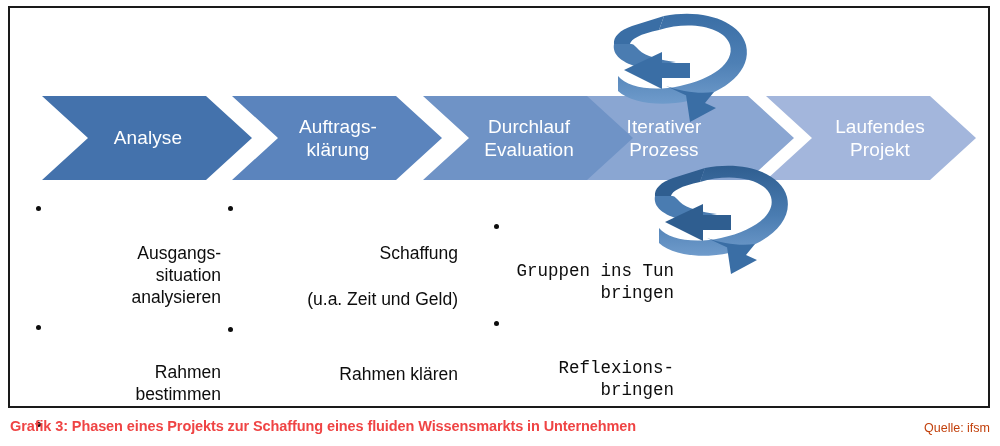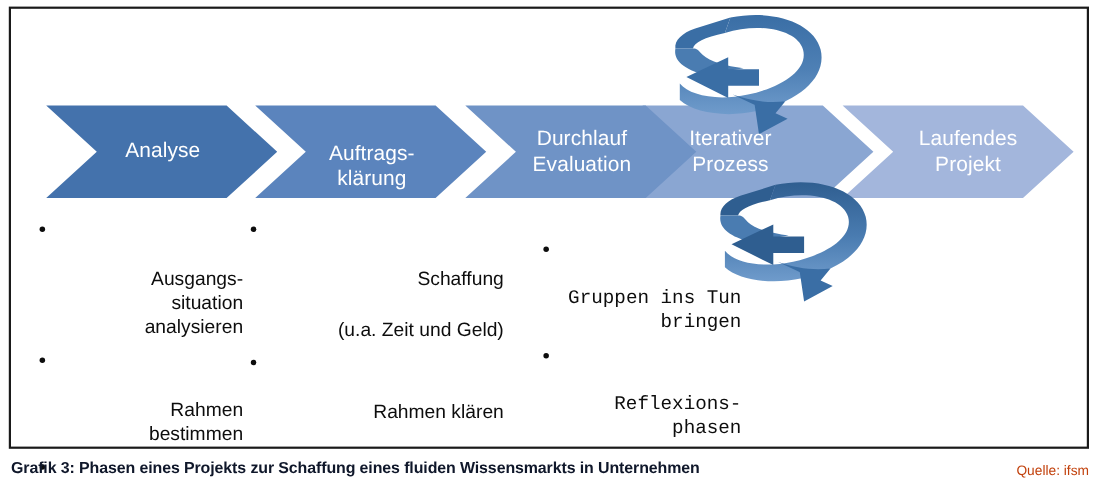--- a/index.html
+++ b/index.html
@@ -85,21 +85,21 @@
     margin-top: -7px;
   }
 
   
   .caption {
     position: absolute;
     left: 10px;
     top: 418px;
     font-size: 14.5px;
     font-weight: bold;
-    color: #0f172a;
+    color: #ef4444;
     font-family: "Liberation Sans", sans-serif;
     letter-spacing: -0.1px;
   }
   .source {
     position: absolute;
     right: 10px;
     top: 421px;
     font-size: 12.5px;
     color: #c2410c;
     font-family: "Liberation Sans", sans-serif;
@@ -173,21 +173,21 @@
         <path d="M 700,182 L 705,168 L 673,178 C 661,182 654,189 655,196 L 671,196 C 672,191 681,186 700,182 Z" fill="#2f5e90"></path>
         <path d="M 655,196 C 653,207 663,215 682,220 L 717,214 C 701,212 686,208 680,202 C 675,197 675,196 671,196 Z" fill="#4a7cb1"></path>
         <polygon points="665,222 703,204 703,215 731,215 731,230 703,230 703,241" fill="#2f5e90"></polygon>
         <path d="M 707,238 C 723,244 741,246 755,244 L 746,255 L 757,260 L 731,274 L 727,247 L 737,252 Z" fill="#3a6ea5"></path>
       </g>
     </svg>
   </div>
 
   <div class="chev-label" style="left:88px; top:126px; width:120px;">Analyse</div>
 
-  <div class="chev-label" style="left:278px; top:128px; width:120px;">Auftrags-
+  <div class="chev-label" style="left:278px; top:115px; width:120px;">Auftrags-
 klärung</div>
 
   <div class="chev-label" style="left:464px; top:115px; width:130px;">Durchlauf
 Evaluation</div>
 
   <div class="chev-label" style="left:604px; top:115px; width:120px;">Iterativer
 Prozess</div>
 
   <div class="chev-label" style="left:810px; top:115px; width:140px;">Laufendes
 Projekt</div>
@@ -226,20 +226,20 @@
 
   <div class="bullet-col" style="left:494px; top:216px; width:180px;font-family:Liberation Mono, monospace;">
     <div class="bullet-item">
       <span class="dot"></span>
       <span>Gruppen ins Tun
 bringen</span>
     </div>
     <div class="bullet-item">
       <span class="dot"></span>
       <span>Reflexions-
-phasen</span>
+bringen</span>
     </div>
   </div>
 
   <div class="caption">Grafik 3: Phasen eines Projekts zur Schaffung eines fluiden Wissensmarkts in Unternehmen</div>
   <div class="source">Quelle: ifsm</div>
 
 </div>
 
 </body></html>

